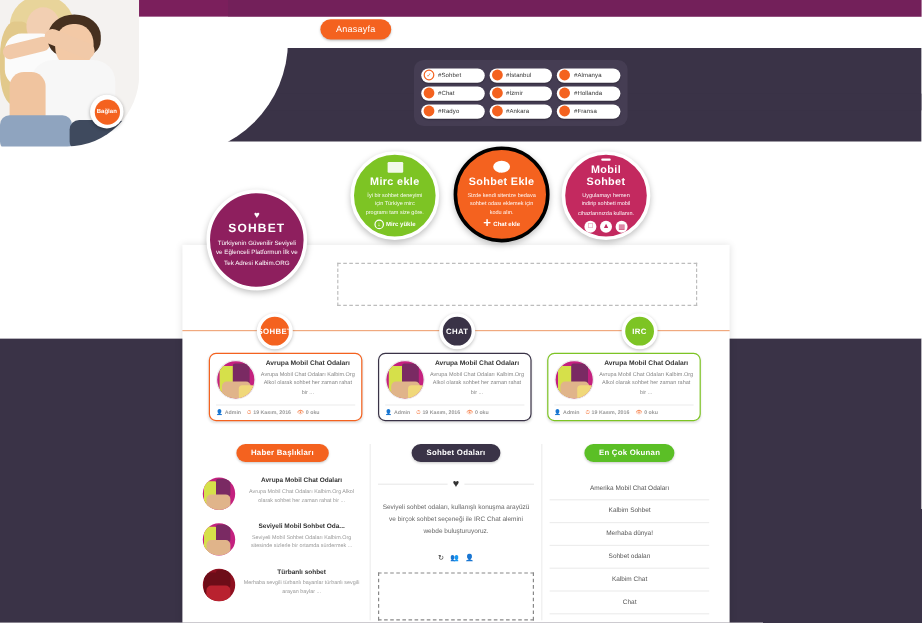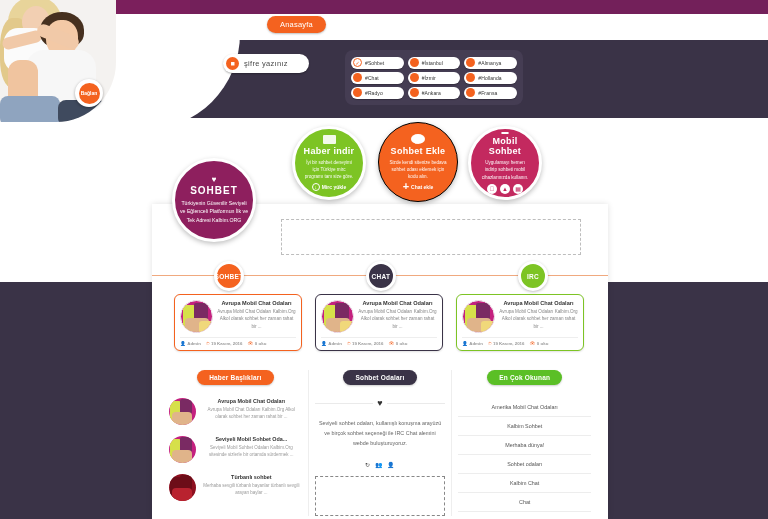--- a/index.html
+++ b/index.html
@@ -146,21 +146,21 @@
   .circ .desc{ font-size:4.6px; line-height:1.55; opacity:.95; }
   .circ .cta{
     margin-top:3px; font-size:5px; font-weight:bold;
     display:flex;align-items:center;gap:2px;
   }
   .circ .cta .cbadge{
     width:8px;height:8px;border-radius:50%;border:1px solid #fff;
     display:flex;align-items:center;justify-content:center;font-size:5px;
   }
   #c-mirc{ left:292px; top:126px; width:74px;height:74px; background:#7dc424; border:3px solid #fff;}
-  #c-sohbet{ left:378px; top:122px; width:80px;height:80px; background:#f4621f; border:1px solid #000000;}
+  #c-sohbet{ left:378px; top:122px; width:80px;height:80px; background:#f4621f; border:3px solid #000000;}
   #c-mobil{ left:468px; top:126px; width:74px;height:74px; background:#c3295f; border:3px solid #fff;}
   .phone-ico{width:8px;height:12px;border:1.2px solid #fff;border-radius:2px;margin-bottom:2px;}
   .bubble-ico{width:14px;height:10px;border-radius:50%;background:#fff;margin-bottom:2px;position:relative;}
   .bubble-ico:after{content:"";position:absolute;left:2px;bottom:-3px;border:3px solid transparent;border-top-color:#fff;}
   .dl-ico{width:13px;height:11px;background:#fff;margin-bottom:2px;border-radius:1px;opacity:.9;}
   .os-row{display:flex;gap:3px;margin-top:3px;}
   .os-row i{width:10px;height:10px;border-radius:50%;background:#fff;color:#c3295f;font-size:6px;font-style:normal;display:flex;align-items:center;justify-content:center;}
 
   
   #duyuru{
@@ -291,24 +291,20 @@
   <div class="m-body"></div>
     <div class="w-arm"></div>
     <div class="m-arm"></div>
   <div class="jeans"></div>
     <div class="jeans2"></div>
 </div>
 
 <div class="nav-home">Anasayfa</div>
 
 <div class="login">
-  <div class="field">
-    <span class="ficon">■</span>
-    <span class="ftext">şifre yazınız</span>
-  </div>
 </div>
 <div class="connect-btn">
   <i>Bağlan</i>
 </div>
 
 <div class="chan-box">
   <div class="chan">
       <span class="dot check">✓</span>
       <span class="lbl">#Sohbet</span>
     </div>
@@ -343,21 +339,21 @@
   <div class="chan">
       <span class="dot"></span>
       <span class="lbl">#Fransa</span>
     </div>
 </div>
 
 <div class="content-card"></div>
 
 <div class="circ" id="c-mirc">
   <div class="dl-ico"></div>
-  <div class="ttl">Haber indir</div>
+  <div class="ttl">Mirc ekle</div>
   <div class="desc">İyi bir sohbet deneyimi için Türkiye mirc programı tam size göre.</div>
   <div class="cta">
     <span class="cbadge">↓</span>
     <span>Mirc yükle</span>
   </div>
 </div>
 
 <div class="circ" id="c-sohbet">
   <div class="bubble-ico"></div>
   <div class="ttl">Sohbet Ekle</div>

